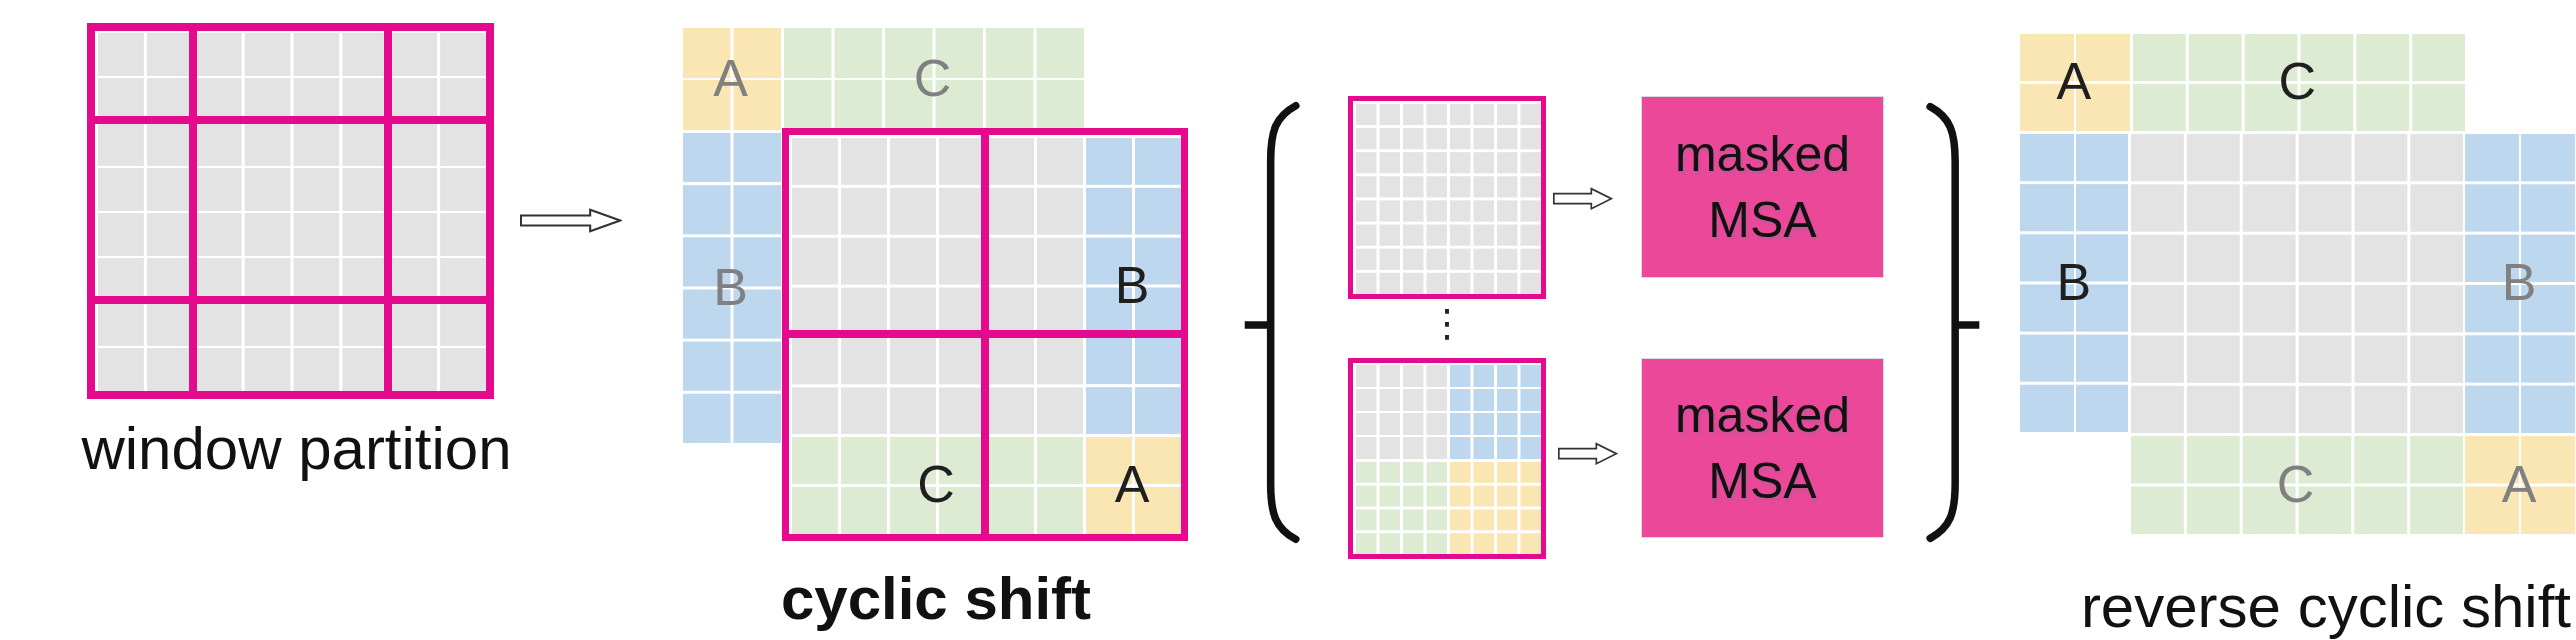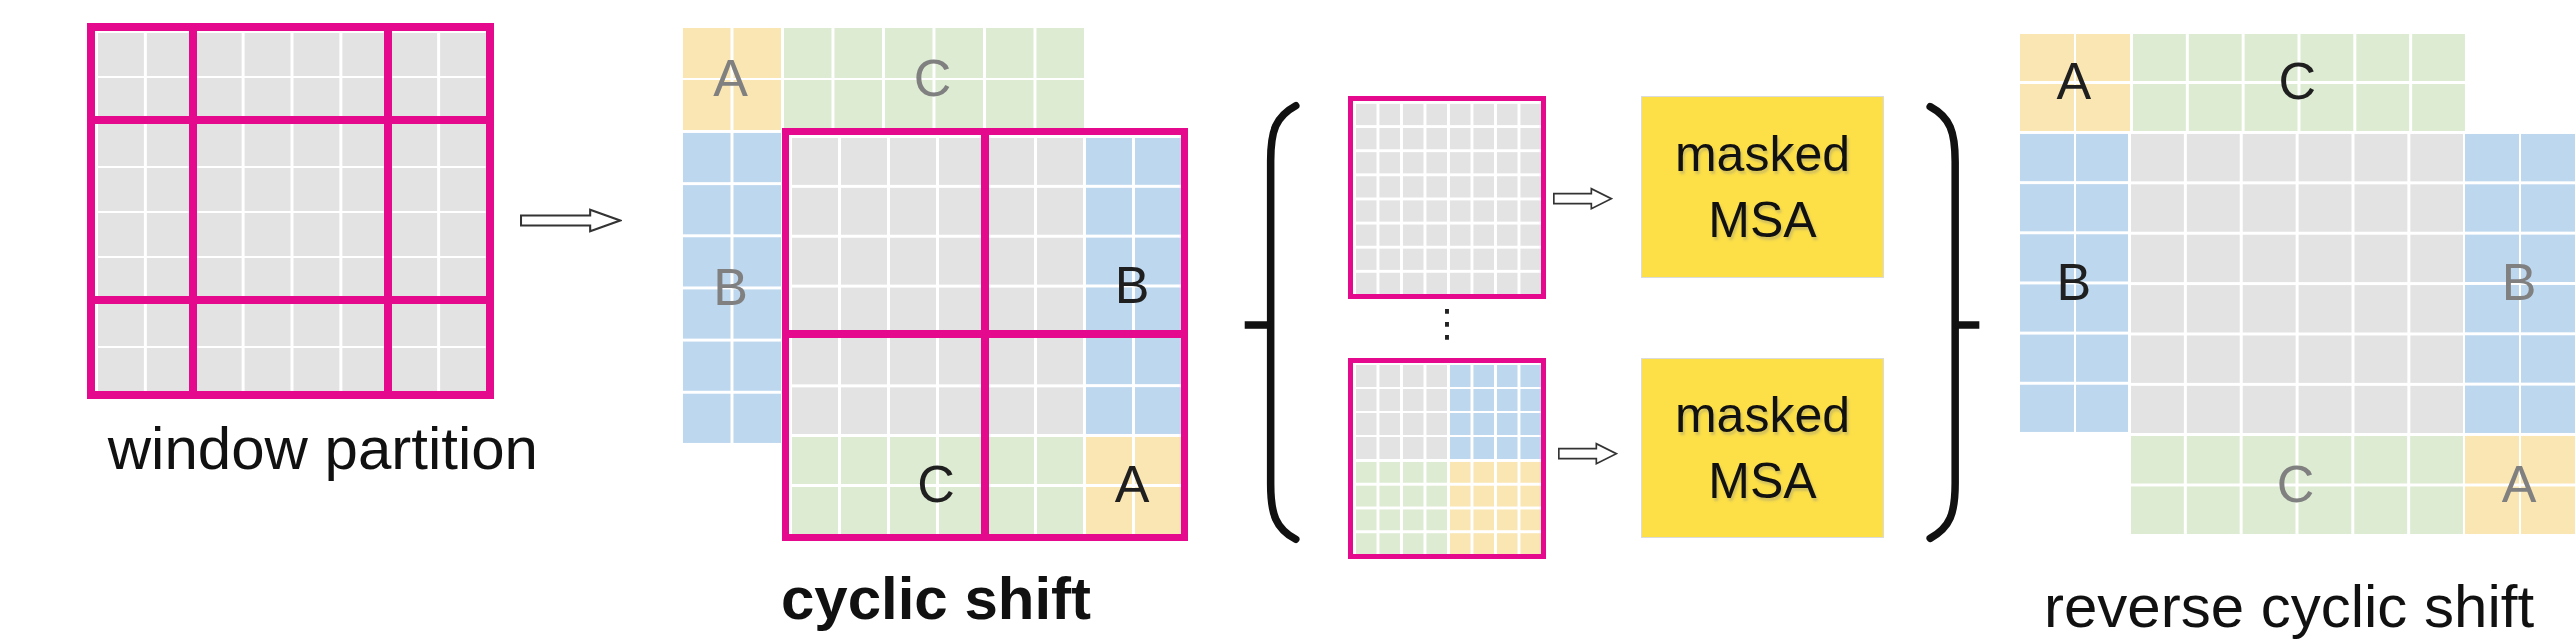--- a/index.html
+++ b/index.html
@@ -15,40 +15,40 @@
   .green-bg{background-color:var(--green);}
   .blue-bg{background-color:var(--blue);}
   .mborder{border:7.5px solid var(--magenta);}
   .mborder-thin{border:5px solid var(--magenta);}
   .mbar{background-color:var(--magenta);}
   .region{display:flex;align-items:center;justify-content:center;}
   .letter{font-size:52px;line-height:1;}
   .letter-gray{color:var(--label-gray);}
   .letter-dark{color:var(--label-dark);}
   .panel-label{font-size:60px;color:var(--text);text-align:center;line-height:64px;white-space:nowrap;}
-  .msa-box{background:#fde047;border:1.7px solid var(--box-border);display:flex;flex-direction:column;
+  .msa-box{background:#ec4899;border:1.7px solid var(--box-border);display:flex;flex-direction:column;
            align-items:center;justify-content:center;font-size:50px;line-height:66px;color:var(--text);
            text-shadow:1.7px 2.5px 2.5px rgba(110,120,150,0.30);}
   .dots{font-family:"DejaVu Sans", sans-serif;font-size:38px;color:#222;display:flex;
         align-items:center;justify-content:center;}
   svg{display:block;}
 </style>
 </head>
 <body>
 
 <div id="canvas">
 
   <div class="abs" style="left:0;top:0;width:585px;height:641px;">
     <div class="abs cells gray-bg" style="left:87px;top:22.6px;width:407px;height:376px;border:8.4px solid var(--magenta);background-size:12.5% 12.5%;">
       <div class="abs mbar" style="left:94px;top:0;width:8.4px;height:100%;"></div>
       <div class="abs mbar" style="left:289px;top:0;width:8.4px;height:100%;"></div>
       <div class="abs mbar" style="left:0;top:85px;width:100%;height:8.4px;"></div>
       <div class="abs mbar" style="left:0;top:265px;width:100%;height:8.4px;"></div>
     </div>
-    <div class="abs panel-label" style="left:19px;top:417px;width:519px;text-align:right;">window partition</div>
+    <div class="abs panel-label" style="left:37px;top:417px;width:519px;">window partition</div>
   </div>
 
   <svg class="abs" style="left:520px;top:208px;" width="102" height="25" viewBox="0 0 122 30">
     <polygon points="1,9 84,9 84,2 120,15 84,28 84,21 1,21" fill="#ffffff" stroke="var(--arrow-stroke)" stroke-width="2.5" stroke-linejoin="miter"></polygon>
   </svg>
 
   <div class="abs" style="left:585px;top:0;width:669px;height:641px;">
 
     <div class="abs cells gray-bg" style="left:95px;top:26px;width:404px;height:417px;background-size:12.5% 12.5%;">
       <div class="abs cells yellow-bg region" style="left:0;top:0;width:25%;height:25%;background-size:50% 50%;">
@@ -136,17 +136,17 @@
       <div class="abs cells blue-bg region" style="left:75%;top:0;width:25%;height:75%;background-size:50% 16.6667%;">
         <span class="letter letter-gray">B</span>
       </div>
       <div class="abs cells green-bg region" style="left:0;top:75%;width:75%;height:25%;background-size:16.6667% 50%;">
         <span class="letter letter-gray">C</span>
       </div>
       <div class="abs cells yellow-bg region" style="left:75%;top:75%;width:25%;height:25%;background-size:50% 50%;">
         <span class="letter letter-gray">A</span>
       </div>
     </div>
-    <div class="abs panel-label" style="left:22px;top:575px;width:552px;">reverse cyclic shift</div>
+    <div class="abs panel-label" style="left:28px;top:575px;width:552px;text-align:right;">reverse cyclic shift</div>
   </div>
 
 </div>
 
 
 </body></html>

